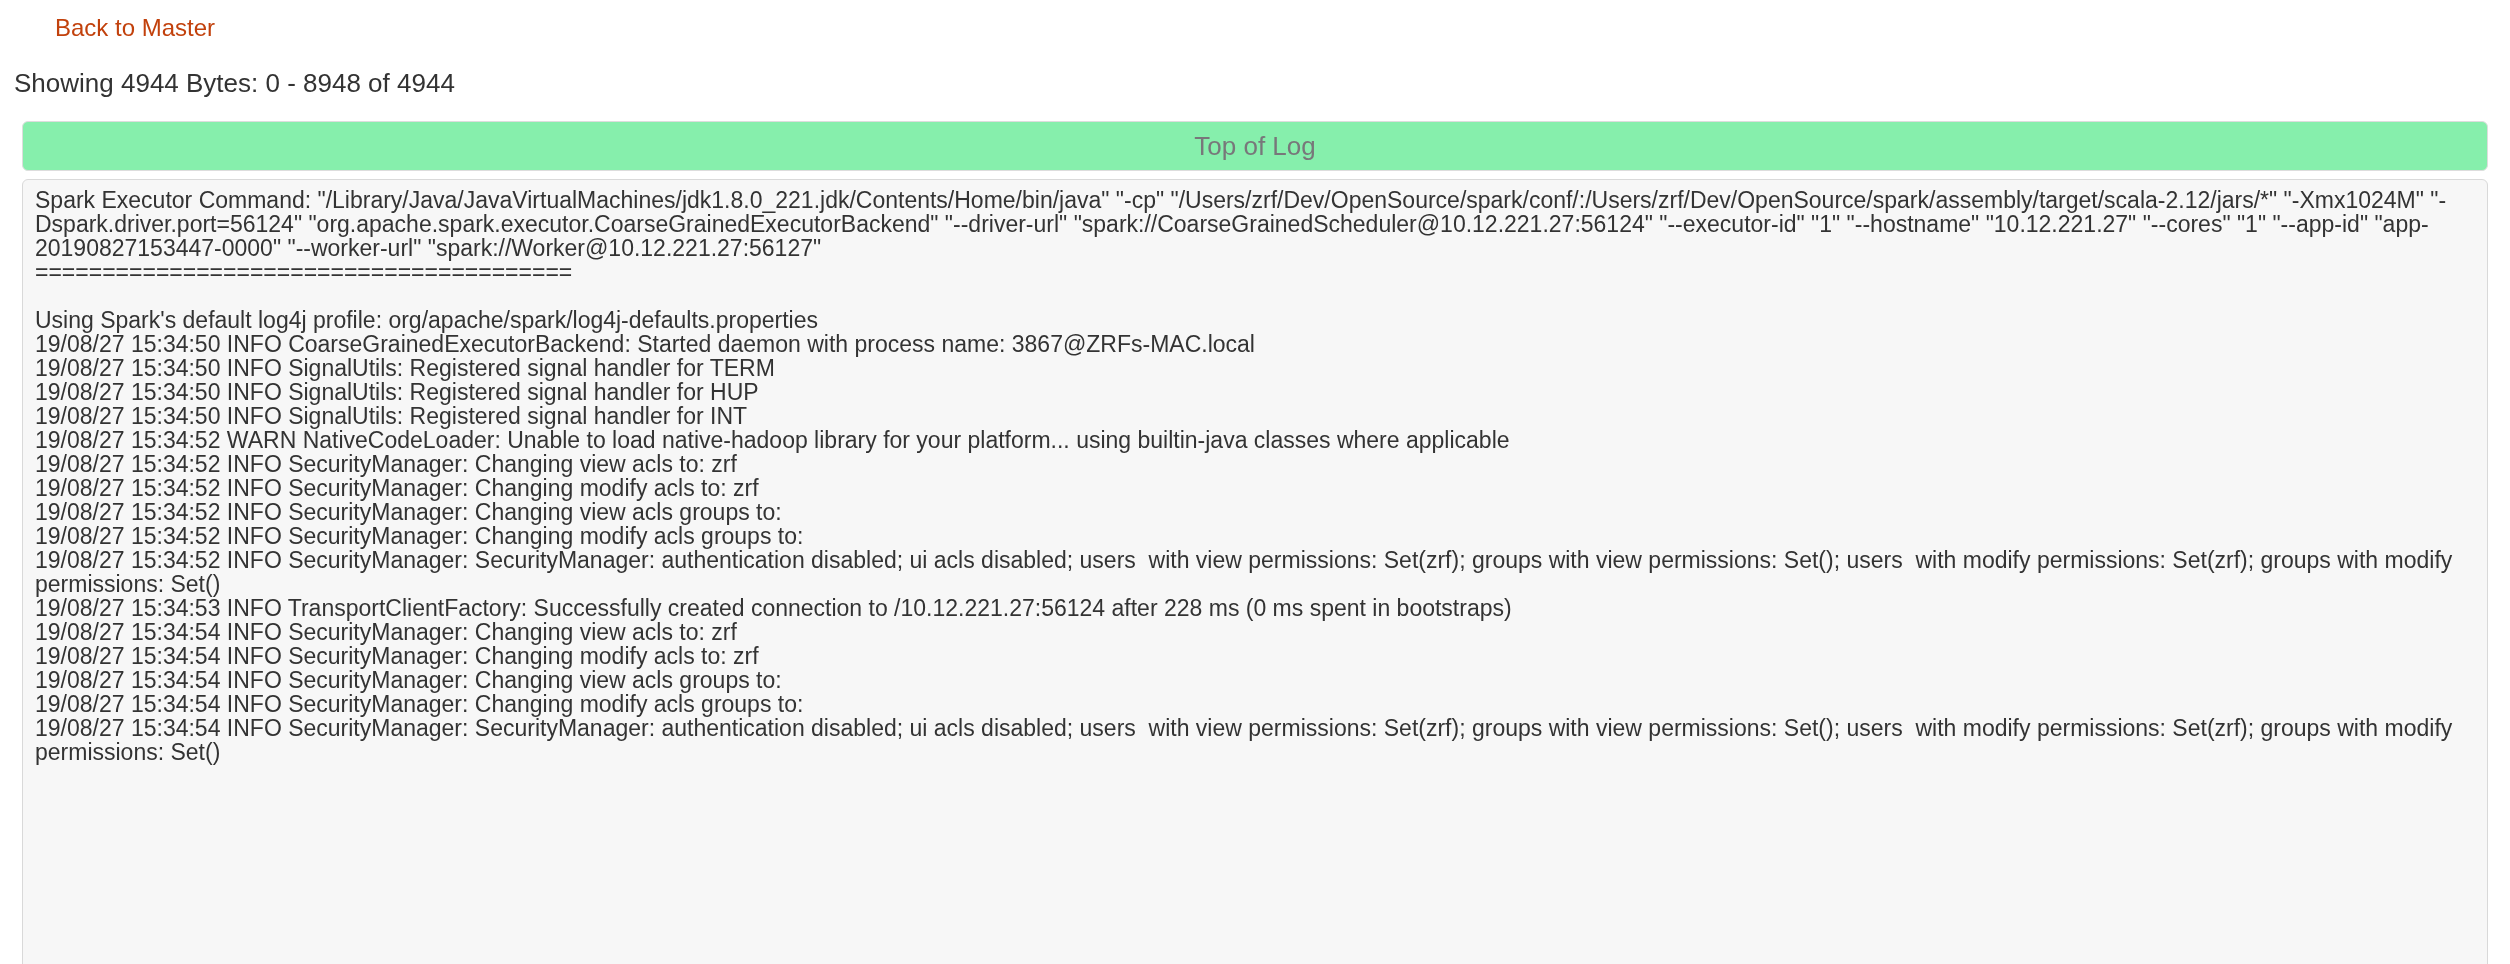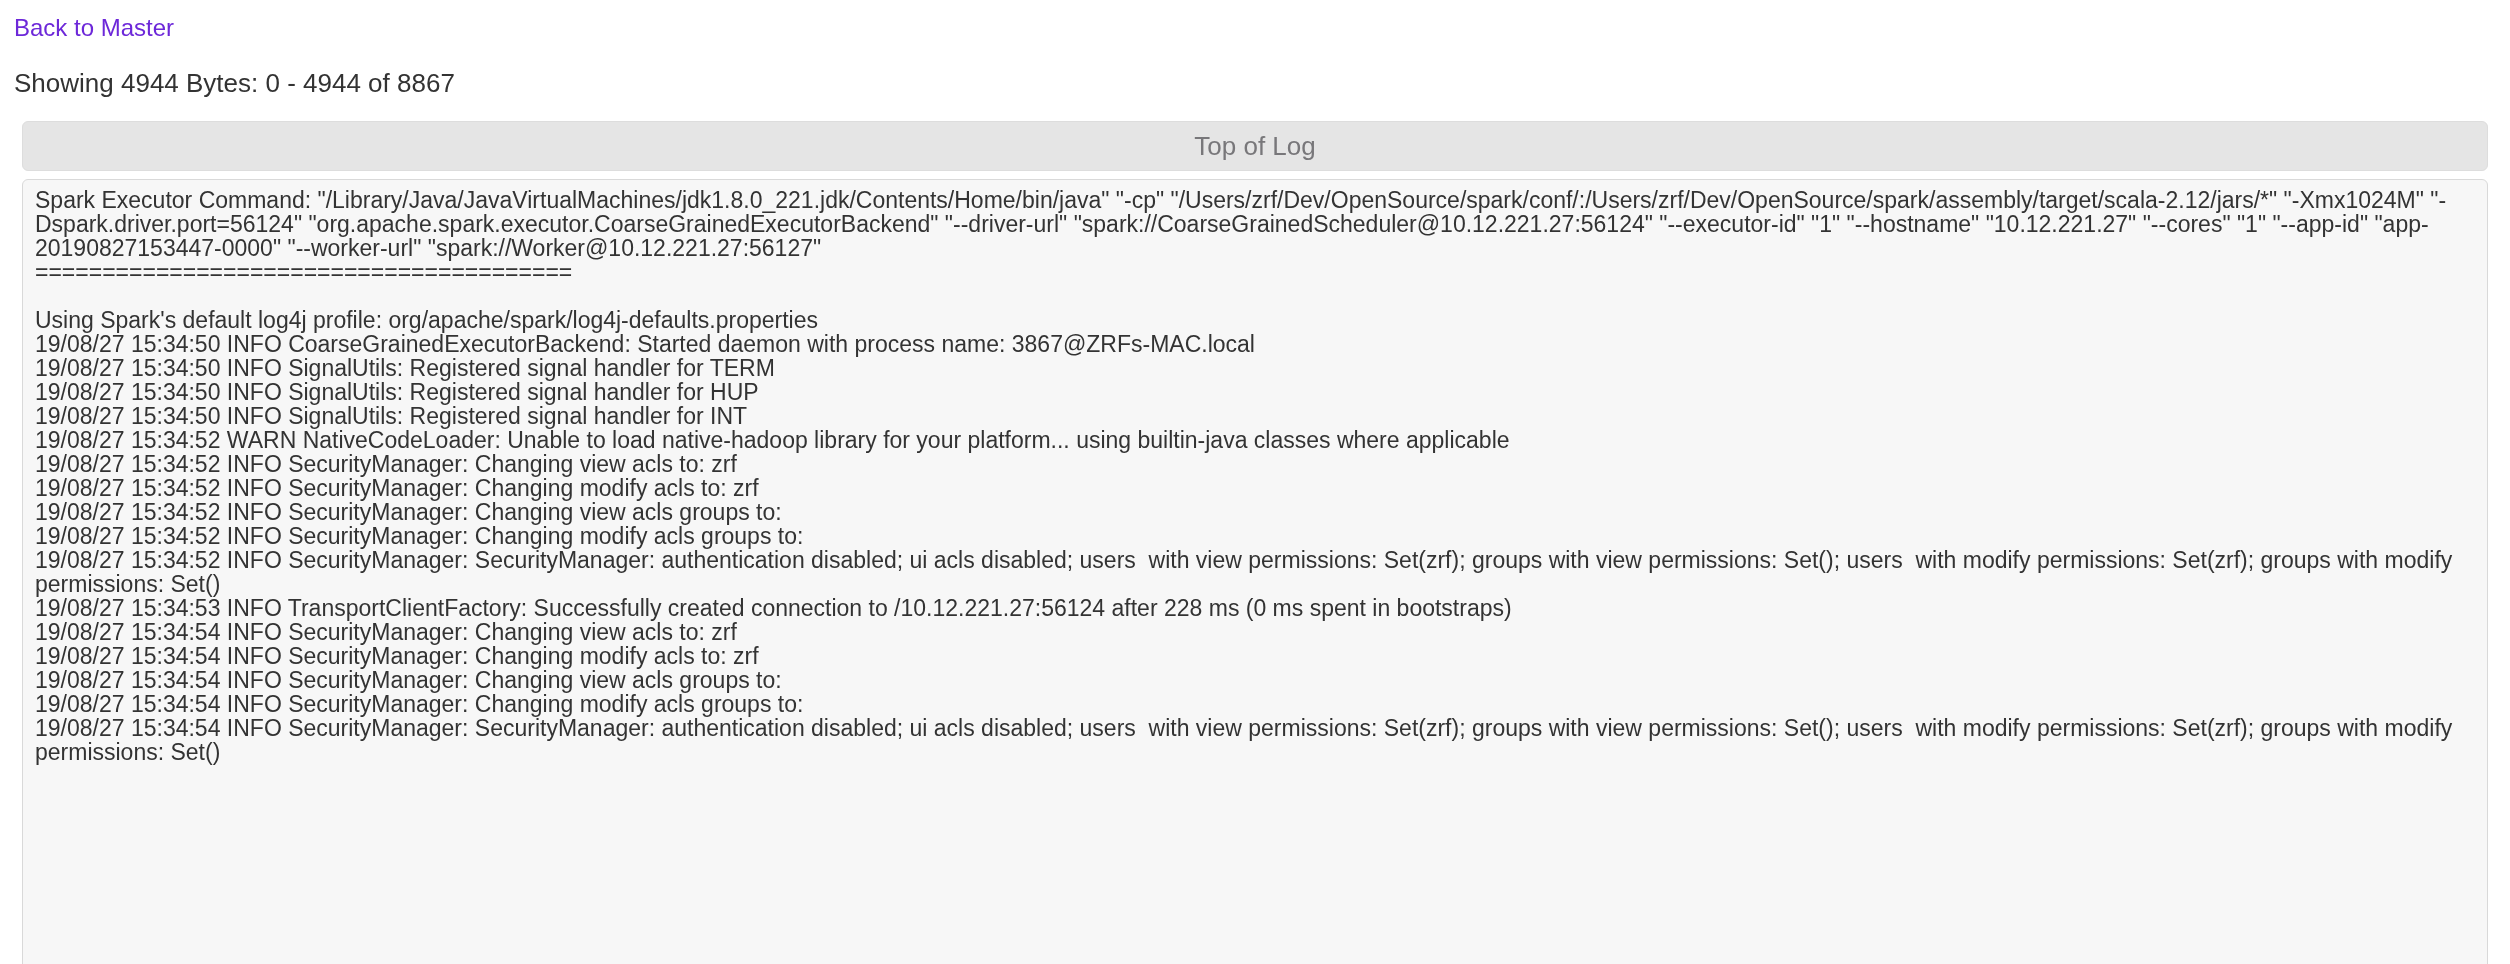--- a/index.html
+++ b/index.html
@@ -9,37 +9,38 @@
     font-family: "Liberation Sans", "DejaVu Sans", sans-serif;
   }
   .page {
     padding: 6px 14px 0 14px;
     box-sizing: border-box;
   }
   .back-row {
     margin: 8px 0 0 0;
   }
   .back-link {
-    color: #6d28d9;
+    color: #c2410c;
     font-size: 24px;
     text-decoration: none;
+    margin-left: 41px;
   }
   .byte-row {
     margin: 26px 0 22px 0;
     font-size: 26px;
     color: #333333;
   }
   .log-header-bar {
     margin: 0 8px;
     height: 48px;
     line-height: 48px;
     text-align: center;
     font-size: 26px;
     color: #78777a;
-    background: #e5e5e5;
+    background: #86efac;
     border: 1px solid #dddddd;
     border-radius: 6px;
   }
   .log-box {
     margin: 8px 8px 0 8px;
     background: #f7f7f7;
     border: 1px solid #d9d9d9;
     border-radius: 6px;
     padding: 8px 12px;
     height: 1100px; 
@@ -56,21 +57,21 @@
 </style>
 </head>
 <body>
 
 <div class="page">
 
   <p class="back-row">
     <a href="#" class="back-link">Back to Master</a>
   </p>
 
-  <p class="byte-row">Showing 4944 Bytes: 0 - 4944 of 8867</p>
+  <p class="byte-row">Showing 4944 Bytes: 0 - 8948 of 4944</p>
 
   <div class="log-header-bar">Top of Log</div>
 
   <div class="log-box">
     <div class="log-content">Spark Executor Command: "/Library/Java/JavaVirtualMachines/jdk1.8.0_221.jdk/Contents/Home/bin/java" "-cp" "/Users/zrf/Dev/OpenSource/spark/conf/:/Users/zrf/Dev/OpenSource/spark/assembly/target/scala-2.12/jars/*" "-Xmx1024M" "-Dspark.driver.port=56124" "org.apache.spark.executor.CoarseGrainedExecutorBackend" "--driver-url" "spark://CoarseGrainedScheduler@10.12.221.27:56124" "--executor-id" "1" "--hostname" "10.12.221.27" "--cores" "1" "--app-id" "app-20190827153447-0000" "--worker-url" "spark://Worker@10.12.221.27:56127"
 ========================================
 
 Using Spark's default log4j profile: org/apache/spark/log4j-defaults.properties
 19/08/27 15:34:50 INFO CoarseGrainedExecutorBackend: Started daemon with process name: 3867@ZRFs-MAC.local
 19/08/27 15:34:50 INFO SignalUtils: Registered signal handler for TERM

